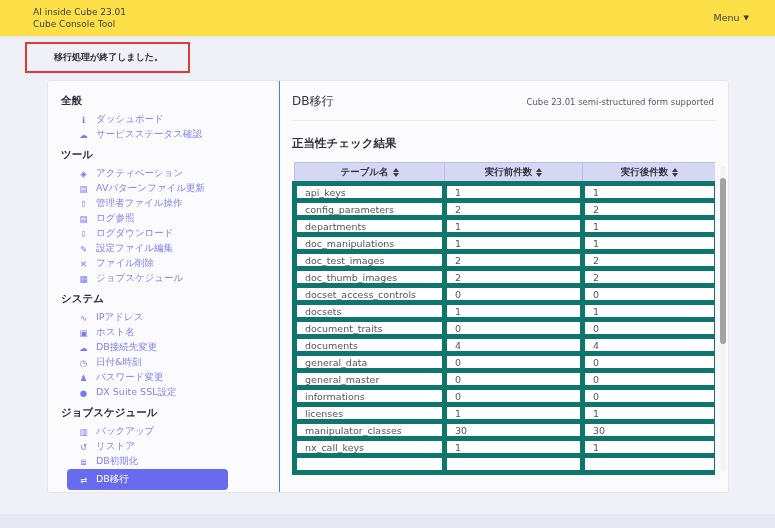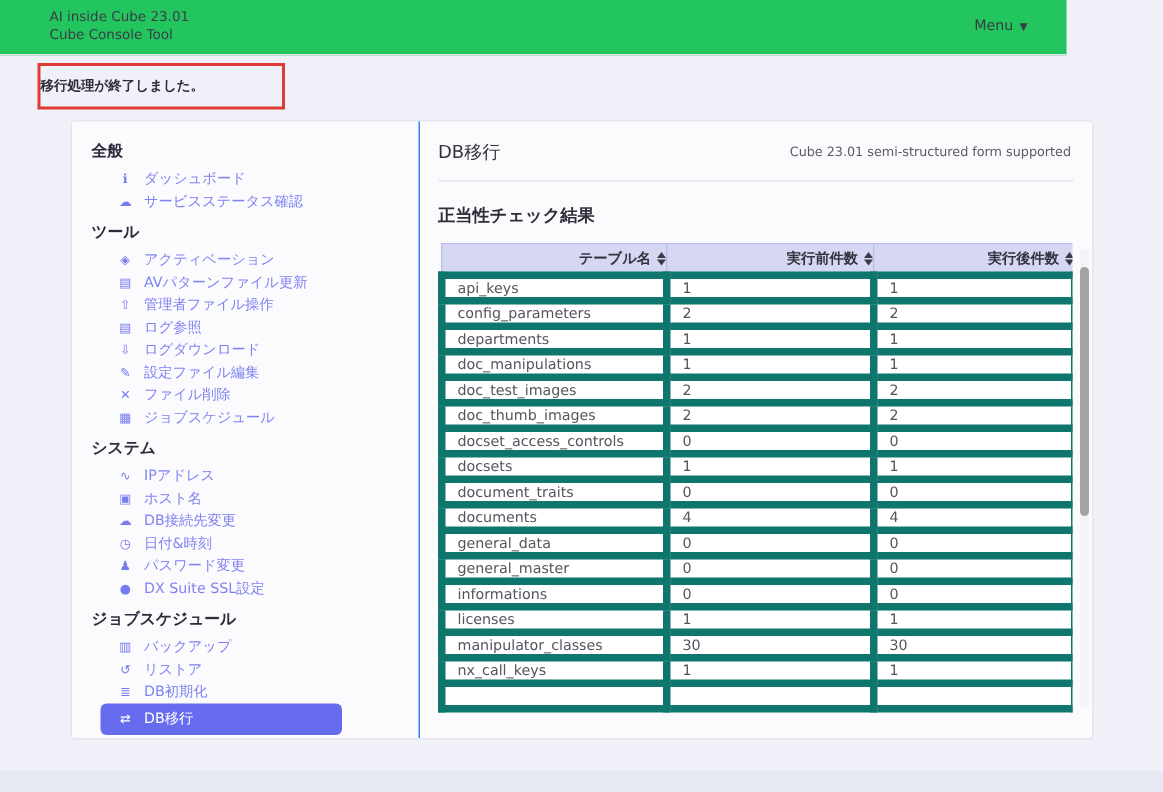--- a/index.html
+++ b/index.html
@@ -7,31 +7,31 @@
   body {
     position:relative;
     background:#f0f1f8;
     font-family:"DejaVu Sans","Liberation Sans",sans-serif;
     overflow:hidden;
     color:#3c3e47;
   }
 
   
   .topbar {
-    position:absolute; top:0; left:0; width:711px; height:37px;
-    background:#22c55e; border-bottom:1px solid #e2e3eb;
+    position:absolute; top:0; left:0; width:775px; height:37px;
+    background:#fde047; border-bottom:1px solid #e2e3eb;
   }
   .app-title { position:absolute; left:33px; top:6px; font-size:9px; line-height:12px; color:#3b3d45; }
   .menu-btn { position:absolute; right:26px; top:12px; font-size:9.5px; color:#3b3d45; cursor:pointer; display:flex; align-items:center; gap:4px;justify-content:flex-end; }
   .menu-caret { font-size:7px; }
 
   
   .notice {
     position:absolute; left:25px; top:42px; width:165px; height:31px;
-    border:2px solid #e03a34; display:flex; align-items:center; 
+    border:2px solid #e03a34; display:flex; align-items:center; padding-left:27px;
     font-size:9px; font-weight:600; color:#2d2e36;
   }
 
   
   .card {
     position:absolute; left:47px; top:80px; width:682px; height:413px;
     background:#fbfbfd; border:1px solid #e4e5ef; border-radius:3px;
     display:flex;
   }
 
@@ -58,21 +58,21 @@
   .main-title { font-size:12px; color:#33343c; }
   .main-subtitle { font-size:8.5px; color:#595a63; }
   .section-title { margin-top:15px; font-size:11.5px; font-weight:bold; color:#2d2e3a; }
 
   .table-area { position:relative; margin-top:11px; height:314px; }
   .table-clip { width:423px; height:314px; overflow:hidden; }
   table { border-collapse:collapse; width:422px; table-layout:fixed; }
   col.c1 { width:150px; } col.c2 { width:138px; } col.c3 { width:134px; }
   th {
     background:#d5d7f3; border:1px solid #b9bcec; height:21px;
-    font-size:9.5px; font-weight:bold; color:#33343e; text-align:right; cursor:pointer;
+    font-size:9.5px; font-weight:bold; color:#33343e; text-align:center; cursor:pointer;
   }
   .th-inner { display:inline-flex; align-items:center; gap:4px; justify-content:center; }
   .sort-icon { display:inline-flex; flex-direction:column; gap:1px; }
   .sort-icon .up { width:0; height:0; border-left:3px solid transparent; border-right:3px solid transparent; border-bottom:4px solid #3a3b45; }
   .sort-icon .down { width:0; height:0; border-left:3px solid transparent; border-right:3px solid transparent; border-top:4px solid #3a3b45; }
   td {
     border:5px solid #0f766e; height:17px; font-size:9.5px; color:#54555e;
     padding-left:8px; text-align:left; background:#ffffff; overflow:hidden; white-space:nowrap;
   }
 

